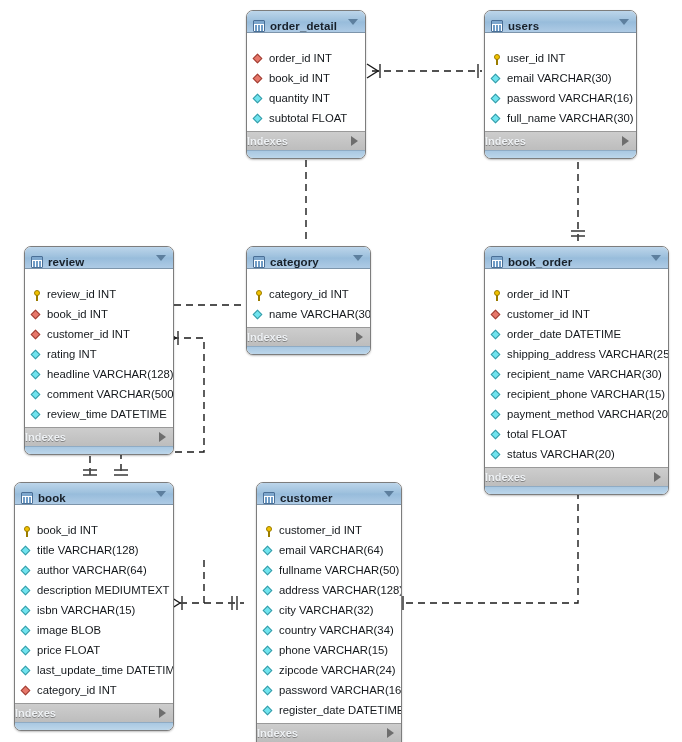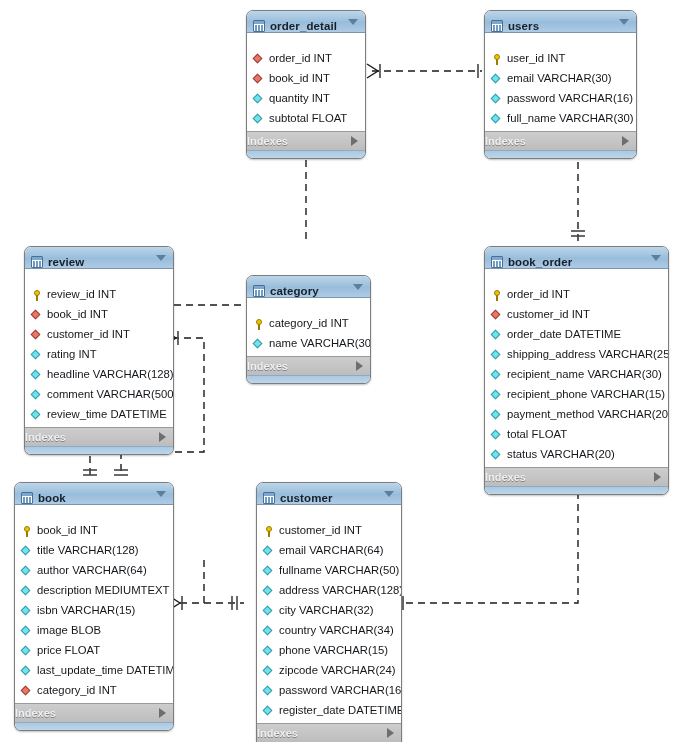--- a/index.html
+++ b/index.html
@@ -370,21 +370,21 @@
             <span class="ic ic-col"></span>
             <span class="col-name">review_time DATETIME</span>
           </div>
         </div>
         <div class="tbl-footer">
           <span class="footer-label">Indexes</span>
           <span class="footer-caret"></span>
         </div>
         <div class="tbl-base"></div>
       </div>
-      <div class="tbl" style="left: 246px; top: 246px; width: 125px; margin-top: 29px;">
+      <div class="tbl" style="left: 246px; top: 246px; width: 125px;">
         <div class="tbl-header">
           <span class="hdr-icon"></span>
           <span class="tbl-title">category</span>
           <span class="hdr-caret"></span>
         </div>
         <div class="tbl-cols">
           <div class="col">
             <span class="ic ic-pk"></span>
             <span class="col-name">category_id INT</span>
           </div>

